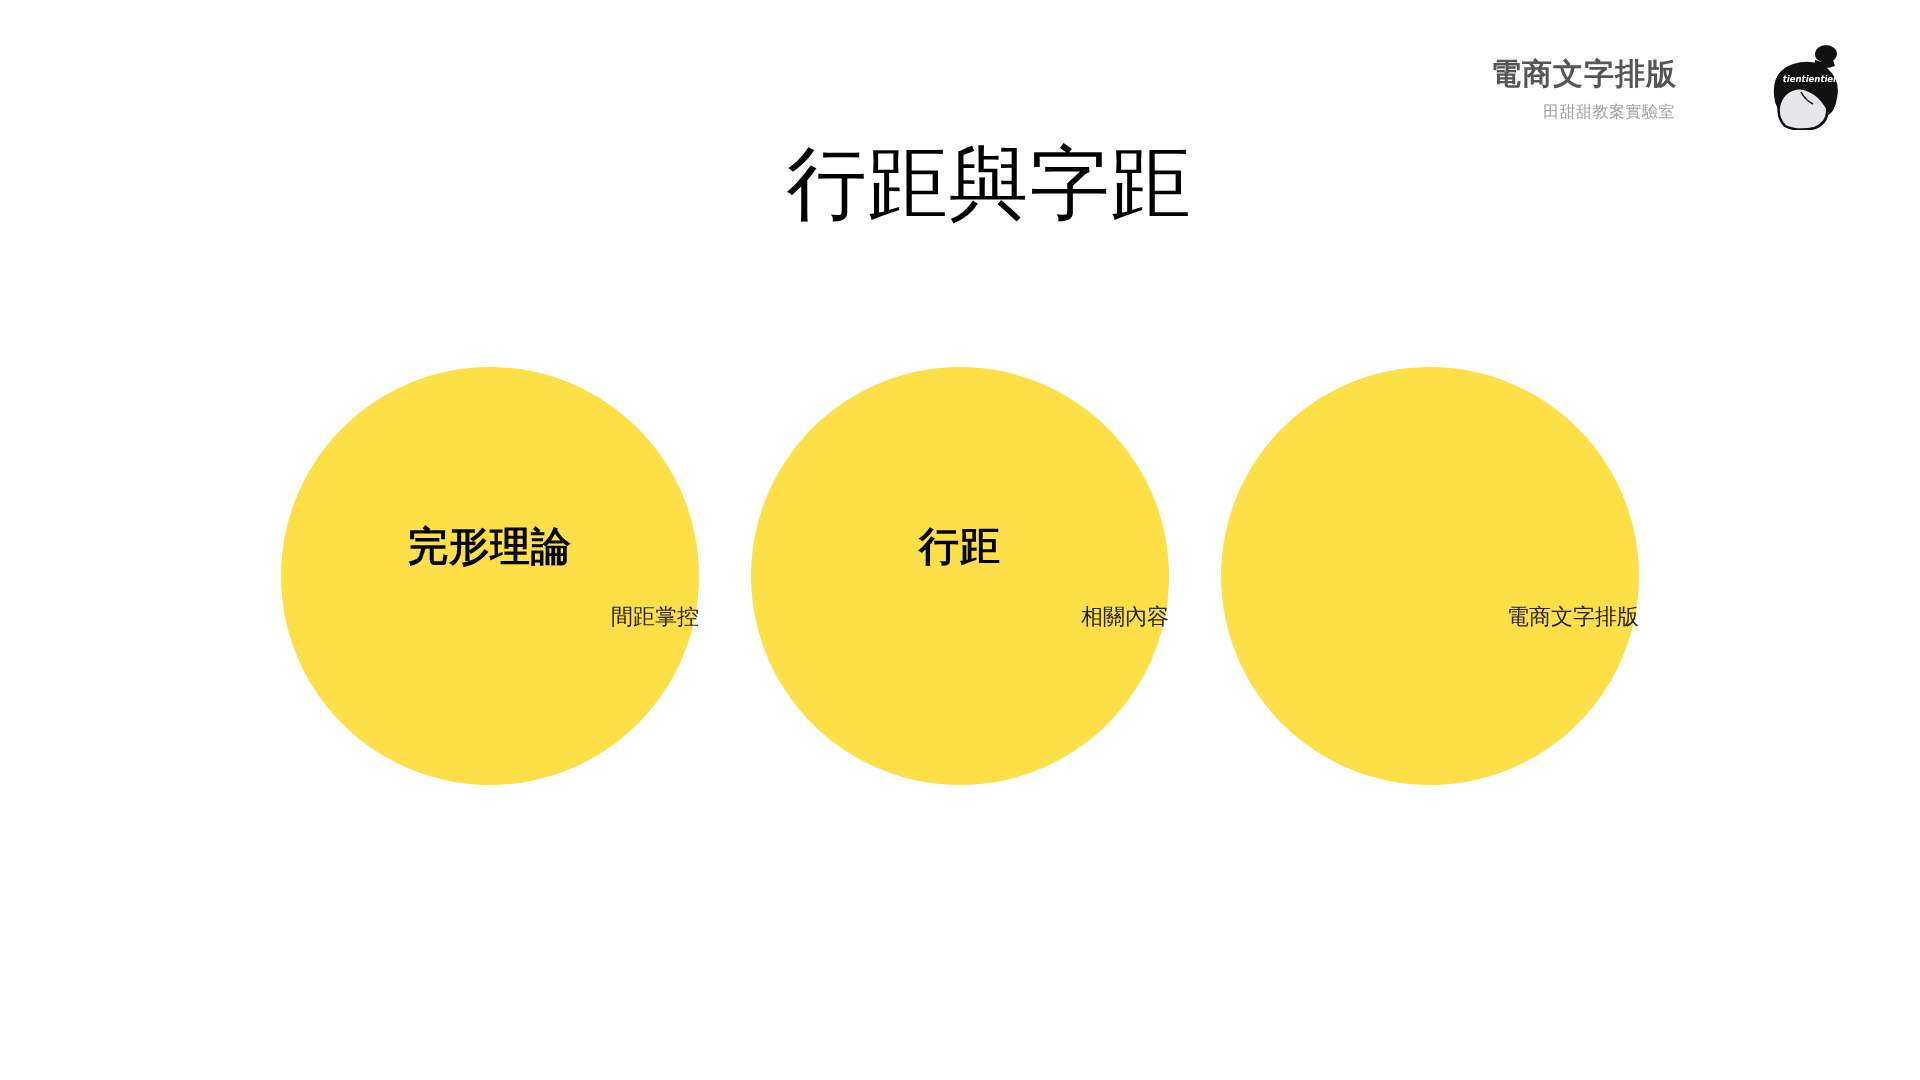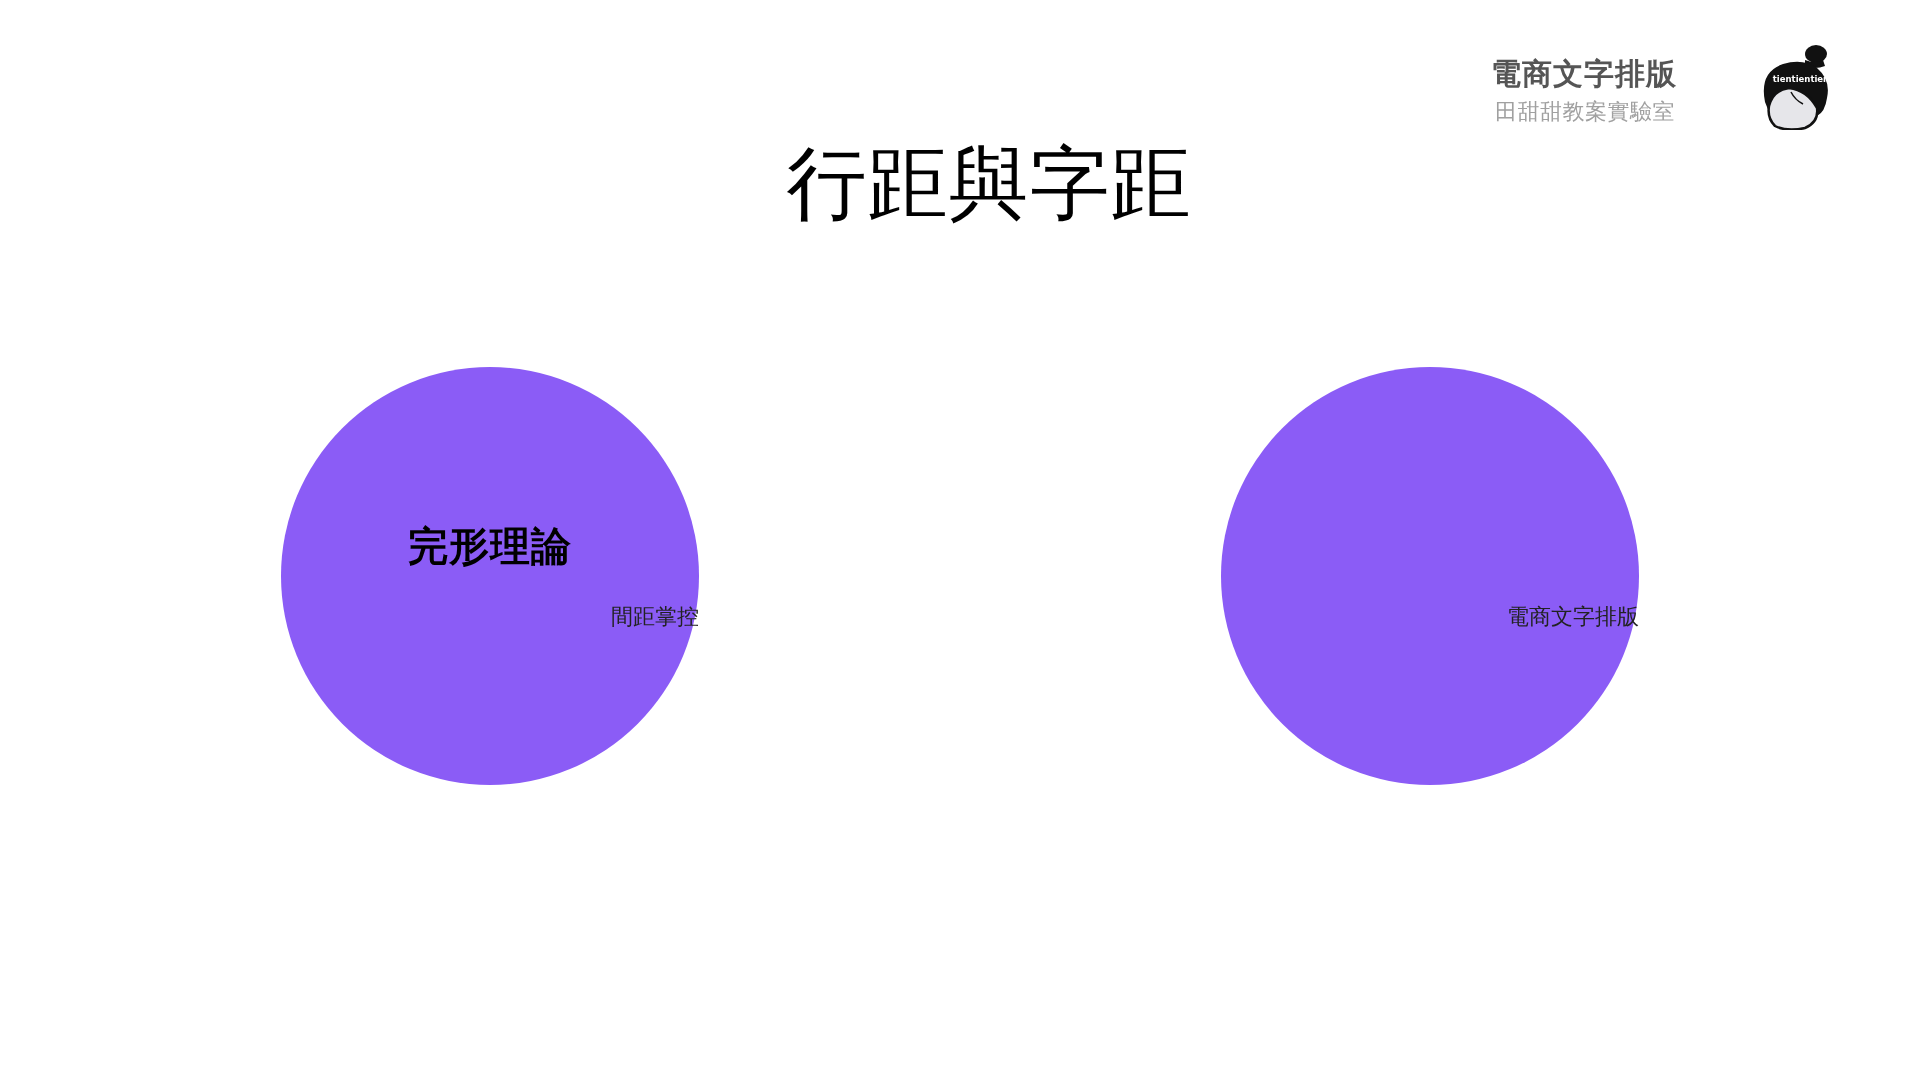--- a/index.html
+++ b/index.html
@@ -37,32 +37,33 @@
       font-weight: bold;
       color: #555555;
       letter-spacing: 1px;
       white-space: nowrap;
       line-height: 36px;
     }
     .brand-subtitle {
       position: absolute;
       right: 185px;
       top: 60px;
-      font-size: 22px;
+      font-size: 16px;
       color: #a0a0a0;
       white-space: nowrap;
       line-height: 24px;
       letter-spacing: 0.5px;
     }
     .brand-avatar {
       position: absolute;
-      left: 205px;
+      left: 215px;
       top: 2px;
       width: 95px;
       height: 88px;
+      font-style: italic;
     }
     .brand-avatar svg { display: block; }
 
     
     .page-title {
       position: absolute;
       top: 134px;
       left: 0;
       width: 1920px;
       text-align: center;
@@ -82,21 +83,21 @@
       left: 0;
       width: 1920px;
       height: 418px;
     }
     .circle {
       position: absolute;
       top: 0;
       width: 418px;
       height: 418px;
       border-radius: 50%;
-      background: #8b5cf6;
+      background: #fde047;
     }
     .circle.c1 { left: 281px; }
     .circle.c2 { left: 751px; }
     .circle.c3 { left: 1221px; }
     .circle-heading {
       position: absolute;
       top: 155px;
       left: 0;
       width: 418px;
       text-align: center;
@@ -141,18 +142,22 @@
     </div>
   </div>
 
   <h1 class="page-title">行距與字距</h1>
 
   <div class="circles">
     <div class="circle c1">
       <div class="circle-heading">完形理論</div>
       <div class="circle-text">間距掌控</div>
     </div>
+    <div class="circle c2">
+      <div class="circle-heading">行距</div>
+      <div class="circle-text">相關內容</div>
+    </div>
     <div class="circle c3">
       <div class="circle-text">電商文字排版</div>
     </div>
   </div>
 
 </div>
 
 </body></html>

